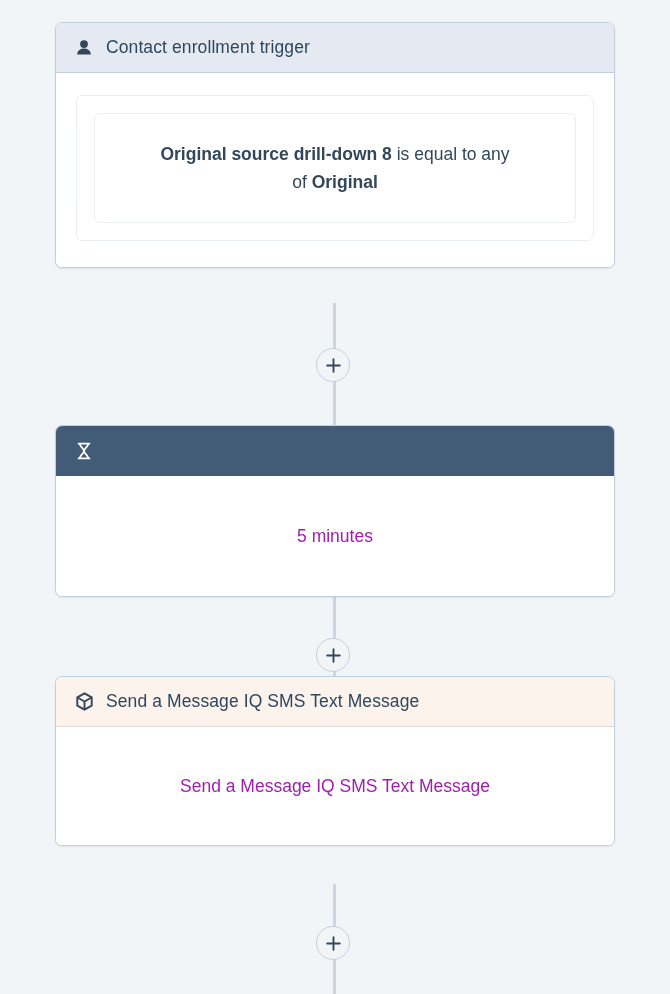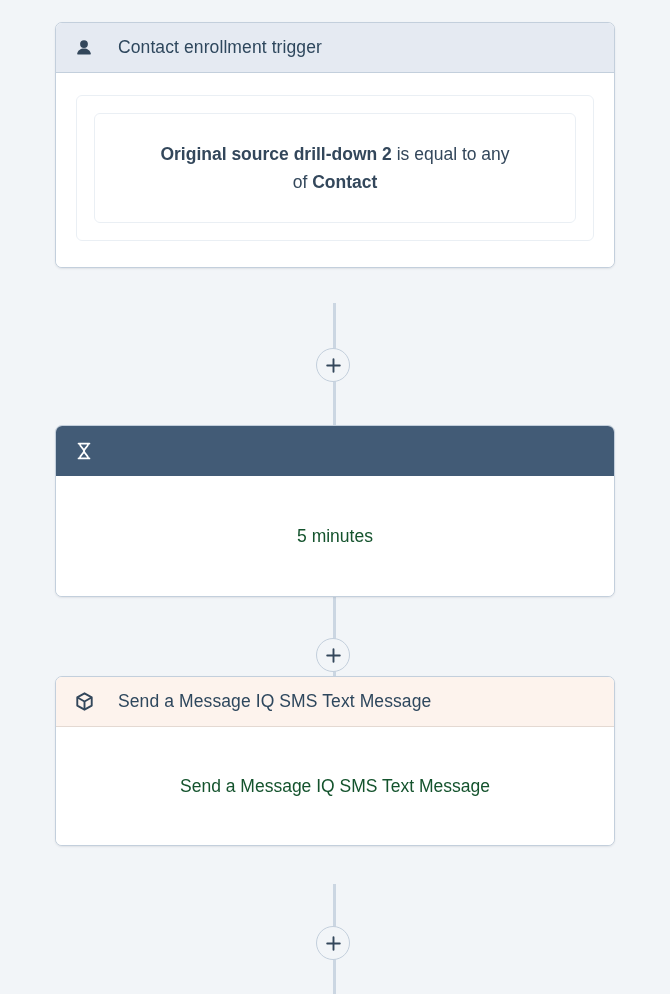--- a/index.html
+++ b/index.html
@@ -68,21 +68,21 @@
     overflow: hidden;
     z-index: 3;
   }
 
   .node-header {
     display: flex;
     align-items: center;
     box-sizing: border-box;
     padding: 0 18px;
     height: 50px;
-    gap: 24px;
+    gap: 12px;
   }
   .node-header-title {
     font-size: 17.5px;
     letter-spacing: 0.1px;
     white-space: nowrap;
   }
   .node-header .node-icon {
     display: flex;
     align-items: center;
     justify-content: center;
@@ -139,21 +139,21 @@
   
   #delay-card { top: 425px; }
   #delay-card .node-body {
     height: 120px;
     display: flex;
     align-items: center;
     justify-content: center;
   }
   .body-text {
     font-size: 17.5px;
-    color: #14532d;
+    color: #a21caf;
     text-align: center;
   }
 
   
   #app-card { top: 676px; }
   #app-card .node-body {
     height: 118px;
     display: flex;
     align-items: center;
     justify-content: center;
@@ -174,21 +174,21 @@
         <svg width="18" height="18" viewBox="0 0 18 18" aria-hidden="true">
           <circle cx="9" cy="5.1" r="3.9" fill="#33475b"></circle>
           <path d="M9 9.6c-3.4 0-6.2 2.1-6.8 4.9-.1.6.3 1.1.9 1.1h11.8c.6 0 1-.5.9-1.1C15.2 11.7 12.4 9.6 9 9.6z" fill="#33475b"></path>
         </svg>
       </span>
       <span class="node-header-title">Contact enrollment trigger</span>
     </div>
     <div class="node-body">
       <div class="filter-group">
         <div class="filter-box">
-          <b>Original source drill-down 2</b><span>&nbsp;</span><span>is equal to any of</span><span>&nbsp;</span><b>Contact</b>
+          <b>Original source drill-down 8</b><span>&nbsp;</span><span>is equal to any of</span><span>&nbsp;</span><b>Original</b>
         </div>
       </div>
     </div>
   </div>
 
   <div class="plus-button plus-1">
     <svg width="15" height="15" viewBox="0 0 15 15" aria-hidden="true">
       <path d="M7.5 1.2v12.6M1.2 7.5h12.6" stroke="#33475b" stroke-width="1.9" stroke-linecap="round"></path>
     </svg>
   </div>

